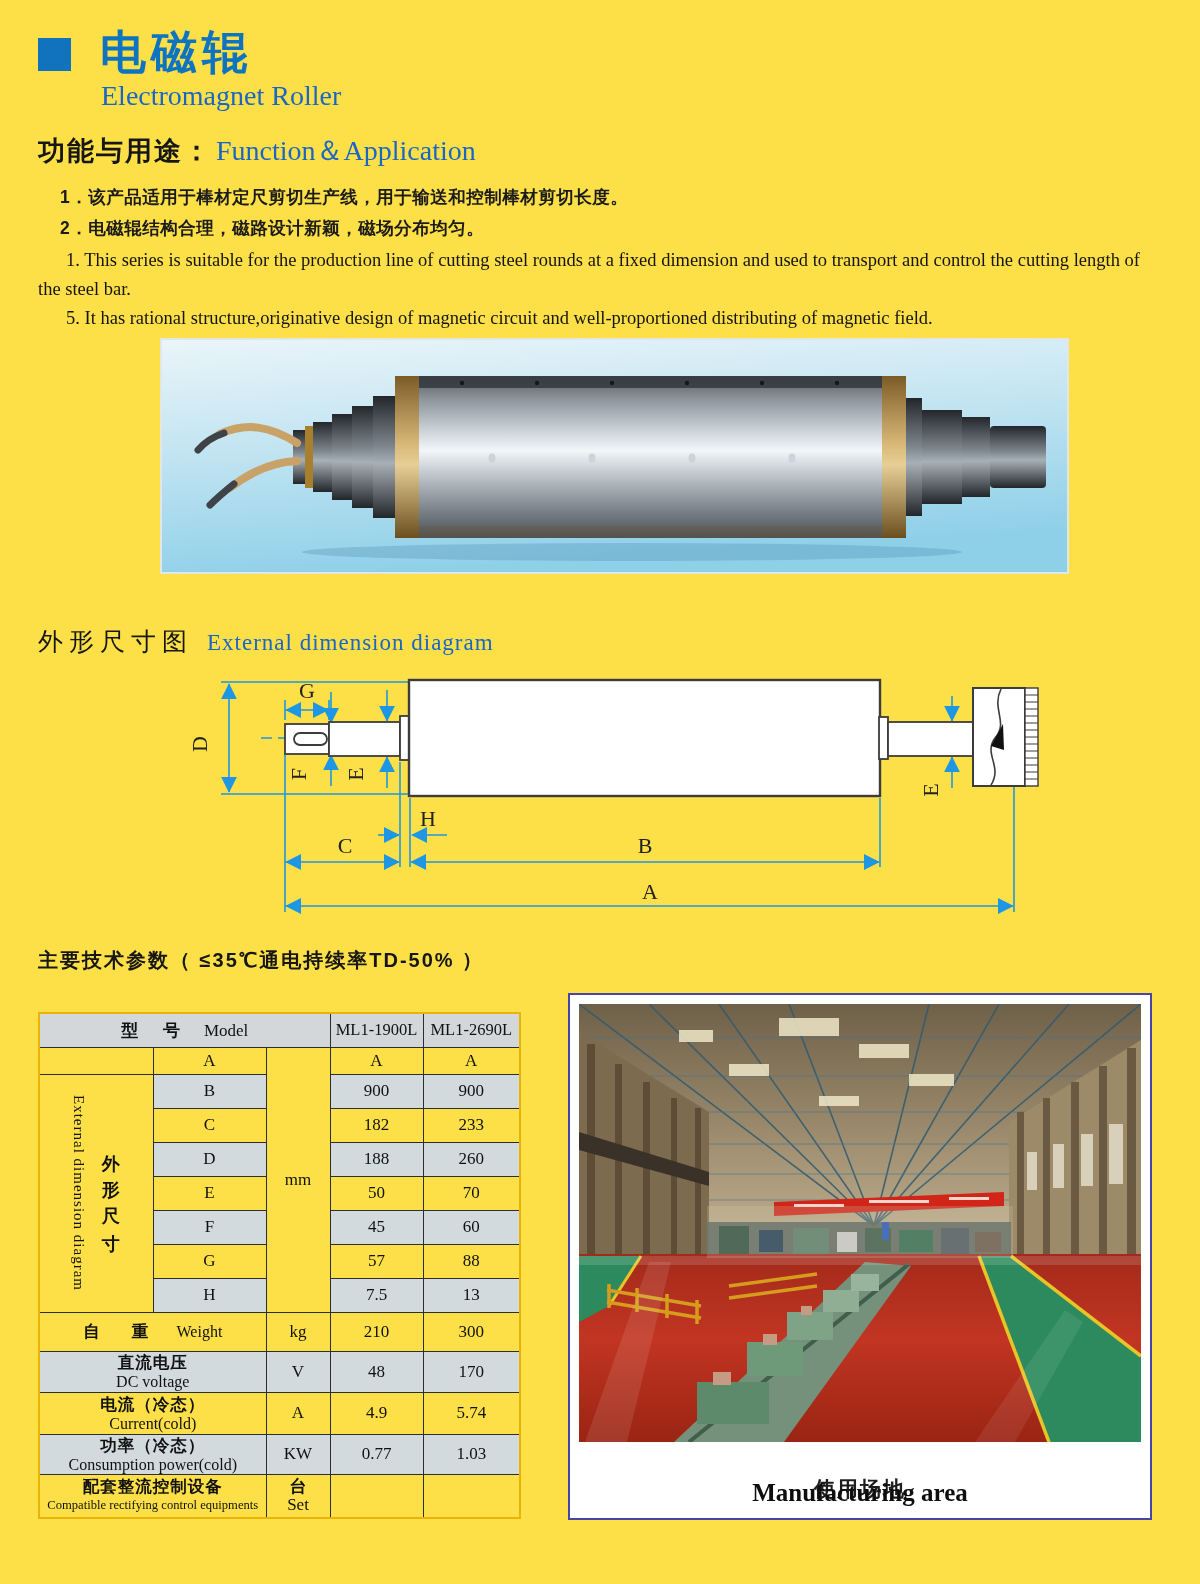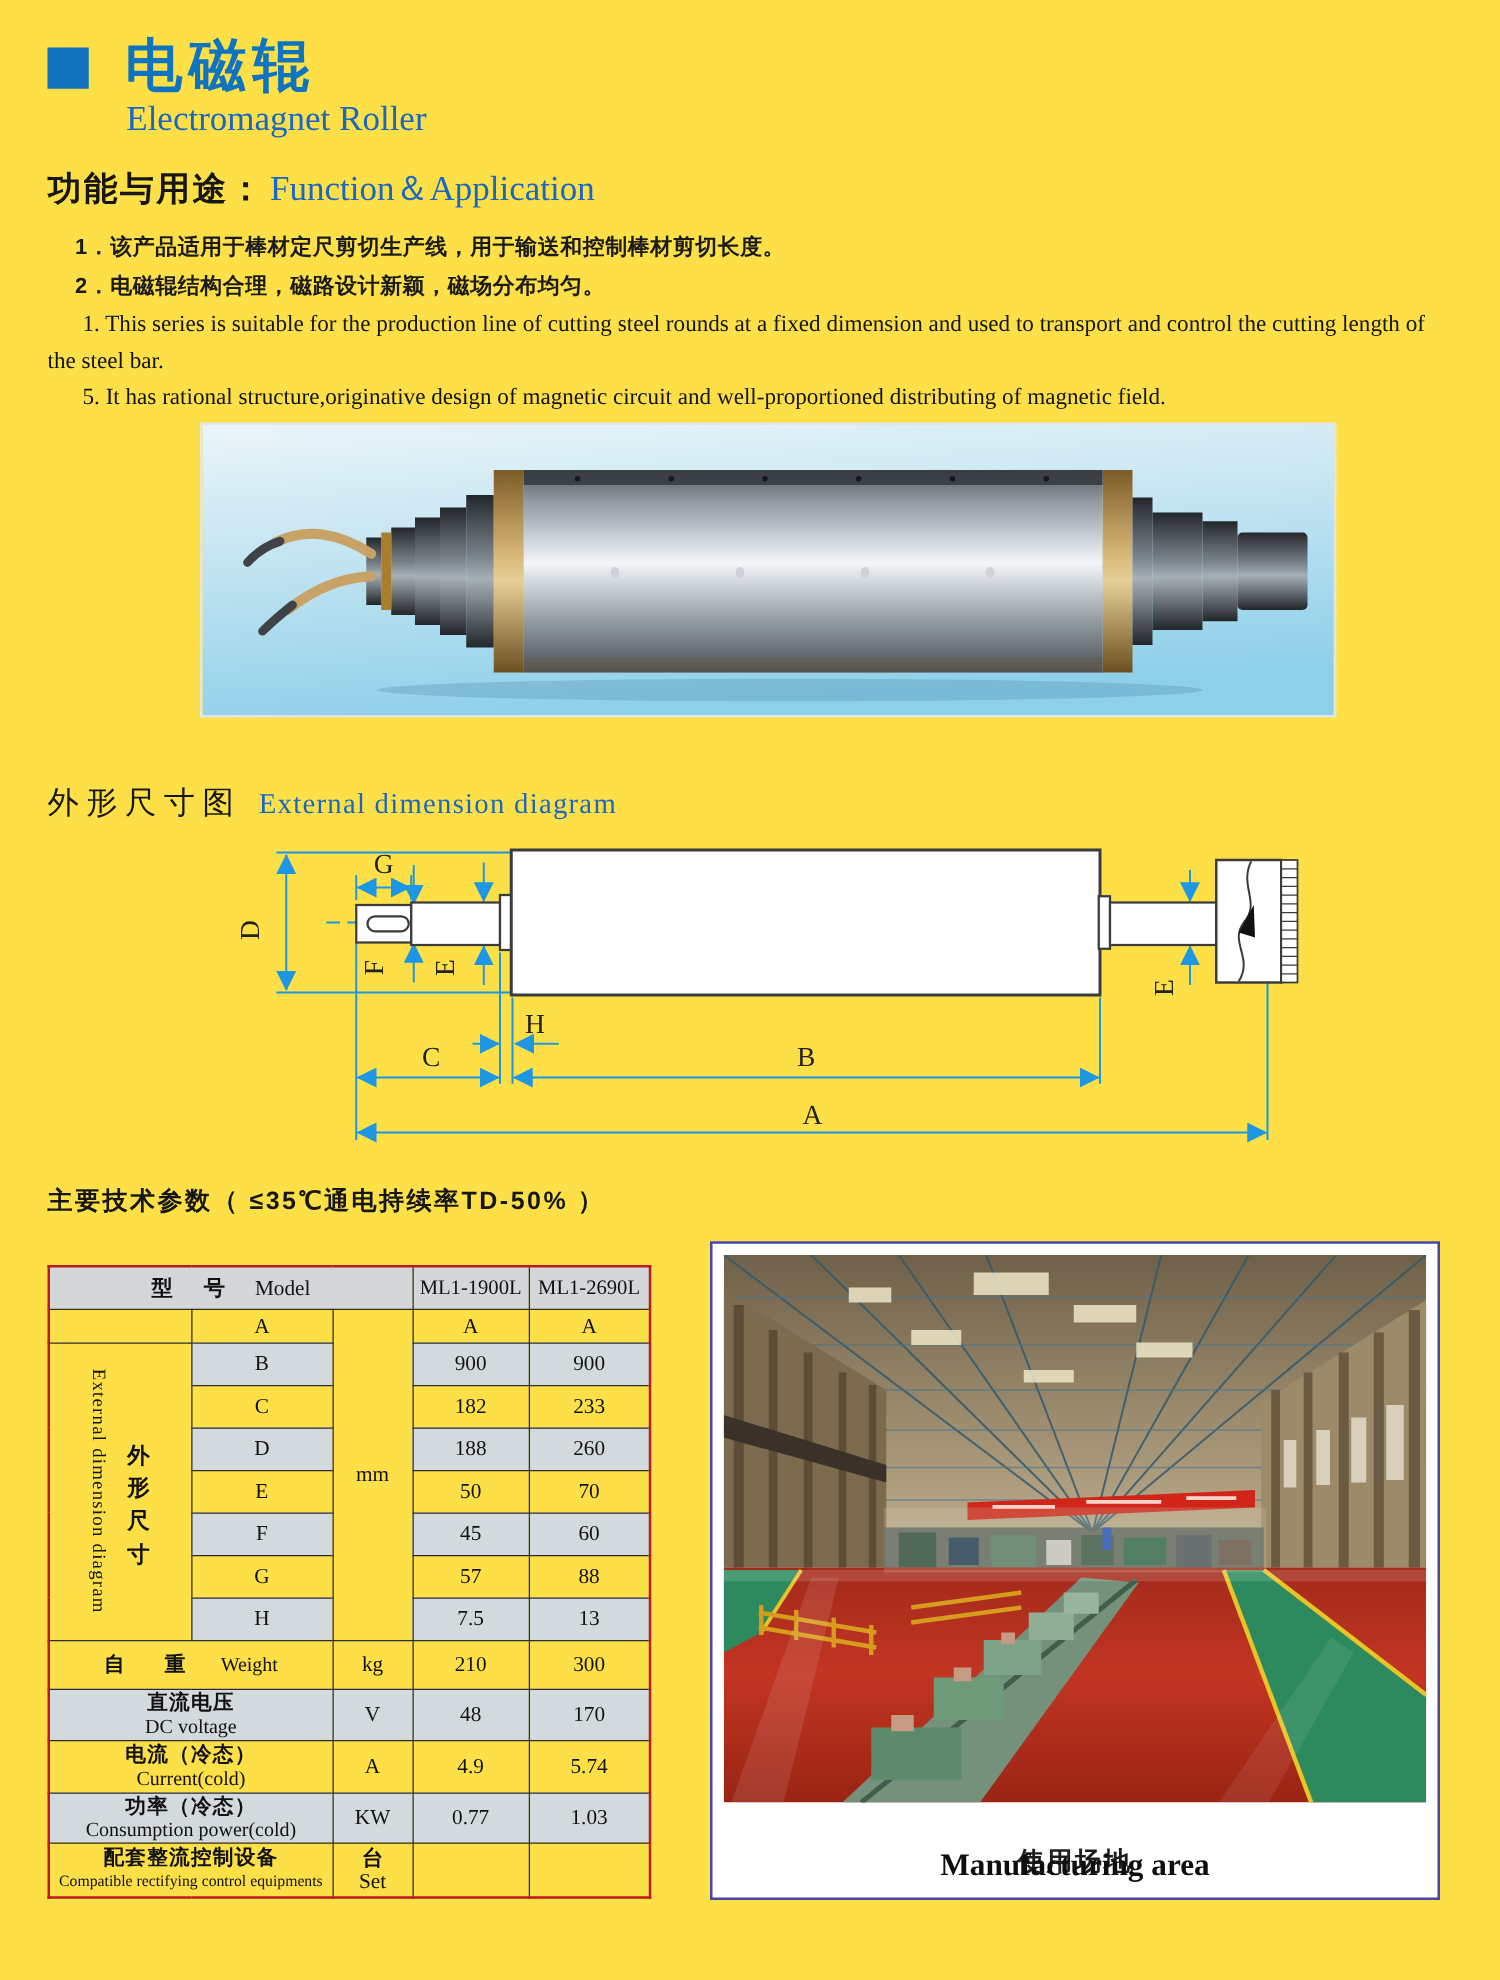--- a/index.html
+++ b/index.html
@@ -30,21 +30,21 @@
   .dim-head .en{font-size:23px;color:#1a66c4;font-family:"Liberation Serif",serif;margin-left:14px;letter-spacing:1px;}
 
   .drawing{left:185px;top:654px;width:860px;height:265px;}
 
   
   .spec-head-zh{left:38px;top:947px;font-size:20px;font-weight:bold;color:#161616;letter-spacing:2px;}
   .spec-head-en{left:38px;top:979px;font-size:23px;color:#1a5cc6;font-family:"Liberation Serif",serif;}
 
   
   .spec-table{left:38px;top:1012px;}
-  table{border-collapse:collapse;table-layout:fixed;width:481px;border:2px solid #b91c1c;}
+  table{border-collapse:collapse;table-layout:fixed;width:481px;border:2px solid #eab308;}
   td{border:1.5px solid #2d2d2d;text-align:center;vertical-align:middle;padding:0;
      font-family:"Liberation Serif",serif;font-size:17px;color:#111;}
   td.sh{background:#d3dadd;}
   td.hd{background:#d4d7d9;}
   .model-zh{font-weight:bold;font-family:"Liberation Sans",sans-serif;letter-spacing:10px;}
   .model-en{margin-left:14px;}
   .model-col{font-size:16.5px;}
   .side-cell{vertical-align:middle;}
   .side-wrap{display:flex;justify-content:center;align-items:center;gap:12px;height:100%;}
   .side-en{writing-mode:vertical-rl;font-family:"Liberation Serif",serif;font-size:15px;letter-spacing:1px;color:#111;}

